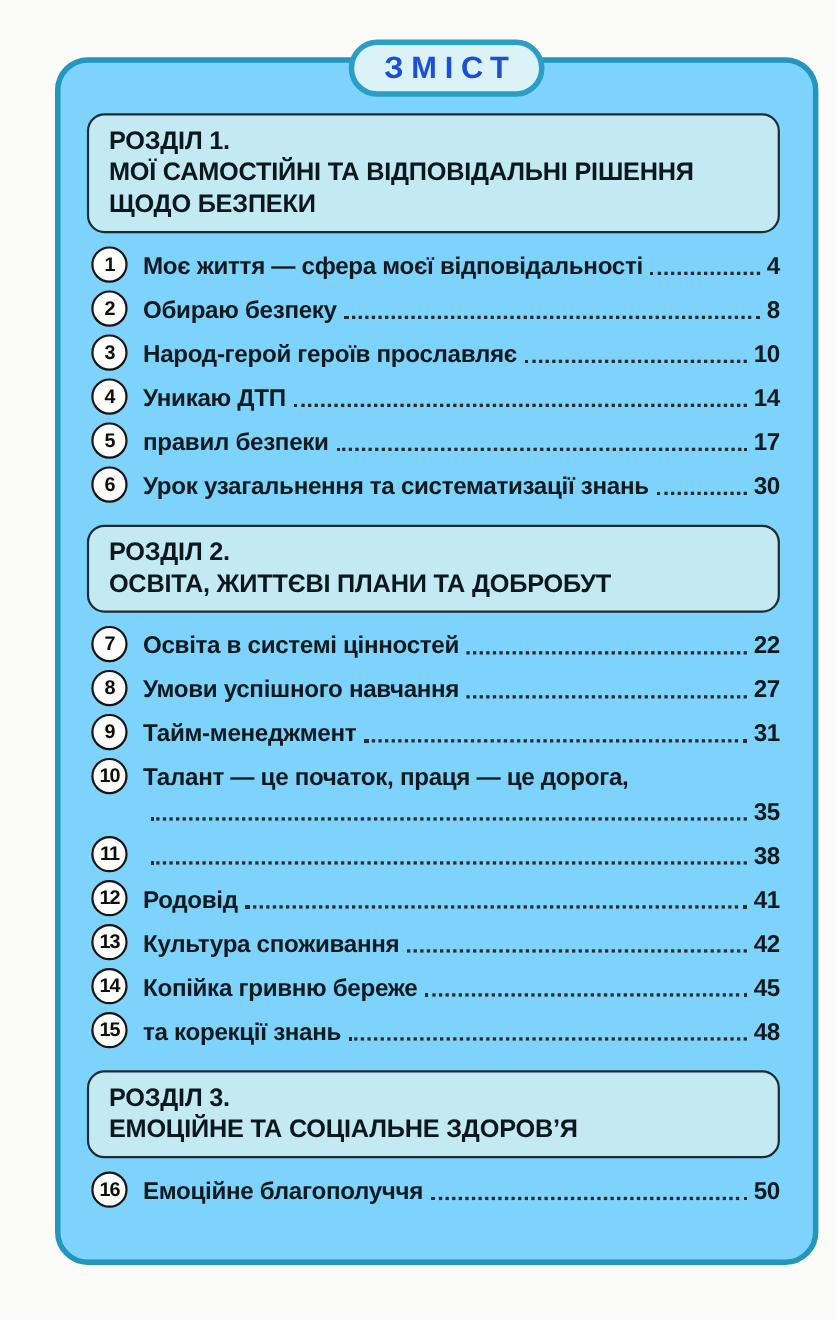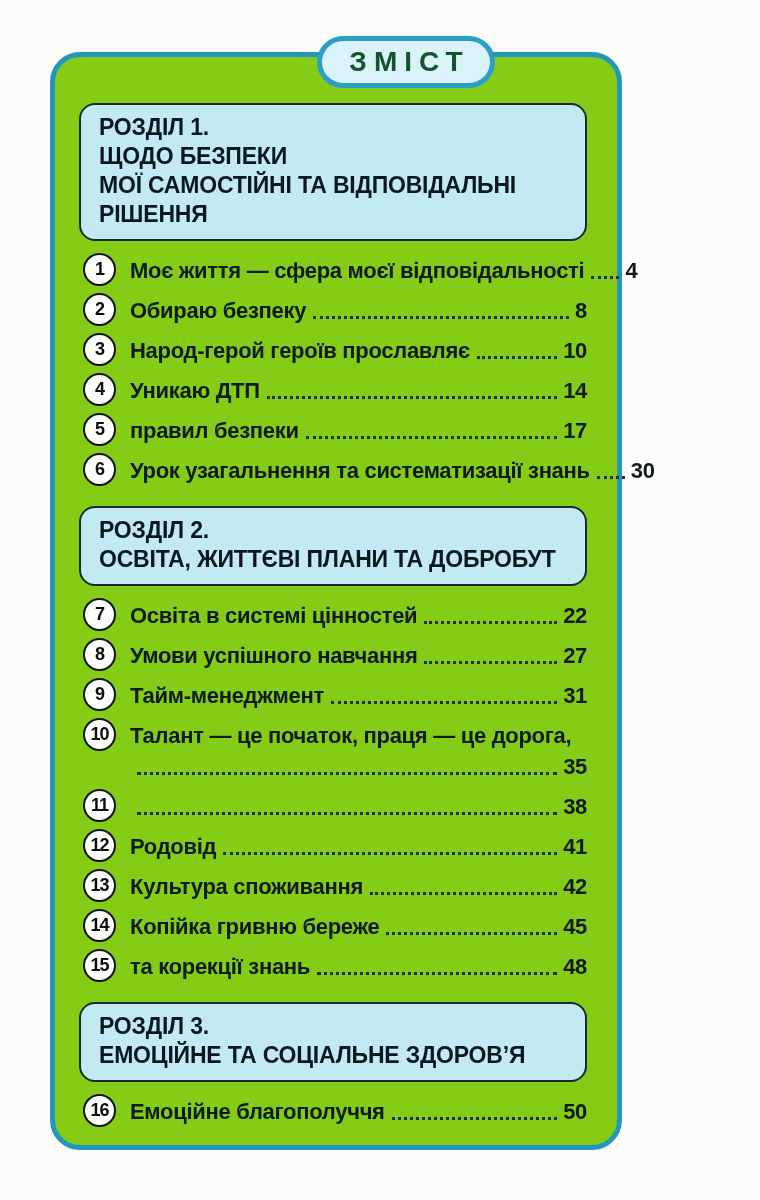--- a/index.html
+++ b/index.html
@@ -9,43 +9,43 @@
     font-family: "Liberation Sans", sans-serif;
     position: relative; overflow: hidden;
     color: #10181c;
   }
   .page { position: absolute; inset: 0; }
 
   
   .frame {
     position: absolute;
     left: 50px; top: 52px;
-    width: 572px; height: 1098px;
+    width: 694px; height: 1098px;
     box-sizing: border-box;
     border: 5px solid var(--frame, #2496bc);
     border-radius: 30px;
-    background: #84cc16;
+    background: #7dd3fc;
   }
 
   
   .pill {
     position: absolute;
     left: 317px; top: 36px;
     width: 178px; height: 52px;
     box-sizing: border-box;
     background: var(--pill-fill, #daf2f8);
     border: 5px solid var(--pill-border, #2b9ec5);
     border-radius: 26px;
     display: flex; align-items: center; justify-content: center;
     z-index: 3;
   }
   .pill span {
     font-weight: 700; font-size: 28px;
     letter-spacing: 7px; padding-left: 7px;
-    color: #14532d;
+    color: #1d4ed8;
   }
 
   .content {
     position: absolute; inset: 0;
     padding: 46px 30px 0 24px;
     box-sizing: border-box;
   }
 
   
   .secbox {
@@ -107,22 +107,22 @@
 <body style="--frame: #2496bc; --pill-fill: #daf2f8; --pill-border: #2b9ec5; --section-fill: #c3eaf3; --section-border: #1c2b30;">
 
 <div class="page">
 
   <div class="frame">
     <div class="content">
 
       <section class="sec-1">
         <div class="secbox">
           <div>РОЗДІЛ 1.</div>
+          <div>МОЇ САМОСТІЙНІ ТА ВІДПОВІДАЛЬНІ РІШЕННЯ</div>
           <div>ЩОДО БЕЗПЕКИ</div>
-          <div>МОЇ САМОСТІЙНІ ТА ВІДПОВІДАЛЬНІ РІШЕННЯ</div>
         </div>
         <div class="toc-list">
             <div class="toc-row">
               <span class="badge">1</span>
               <div class="lines">
                 <div class="line">
                   <span class="txt">Моє життя — сфера моєї відповідальності</span>
                   <span class="leader"></span>
                   <span class="pagenum">4</span>
                 </div>

